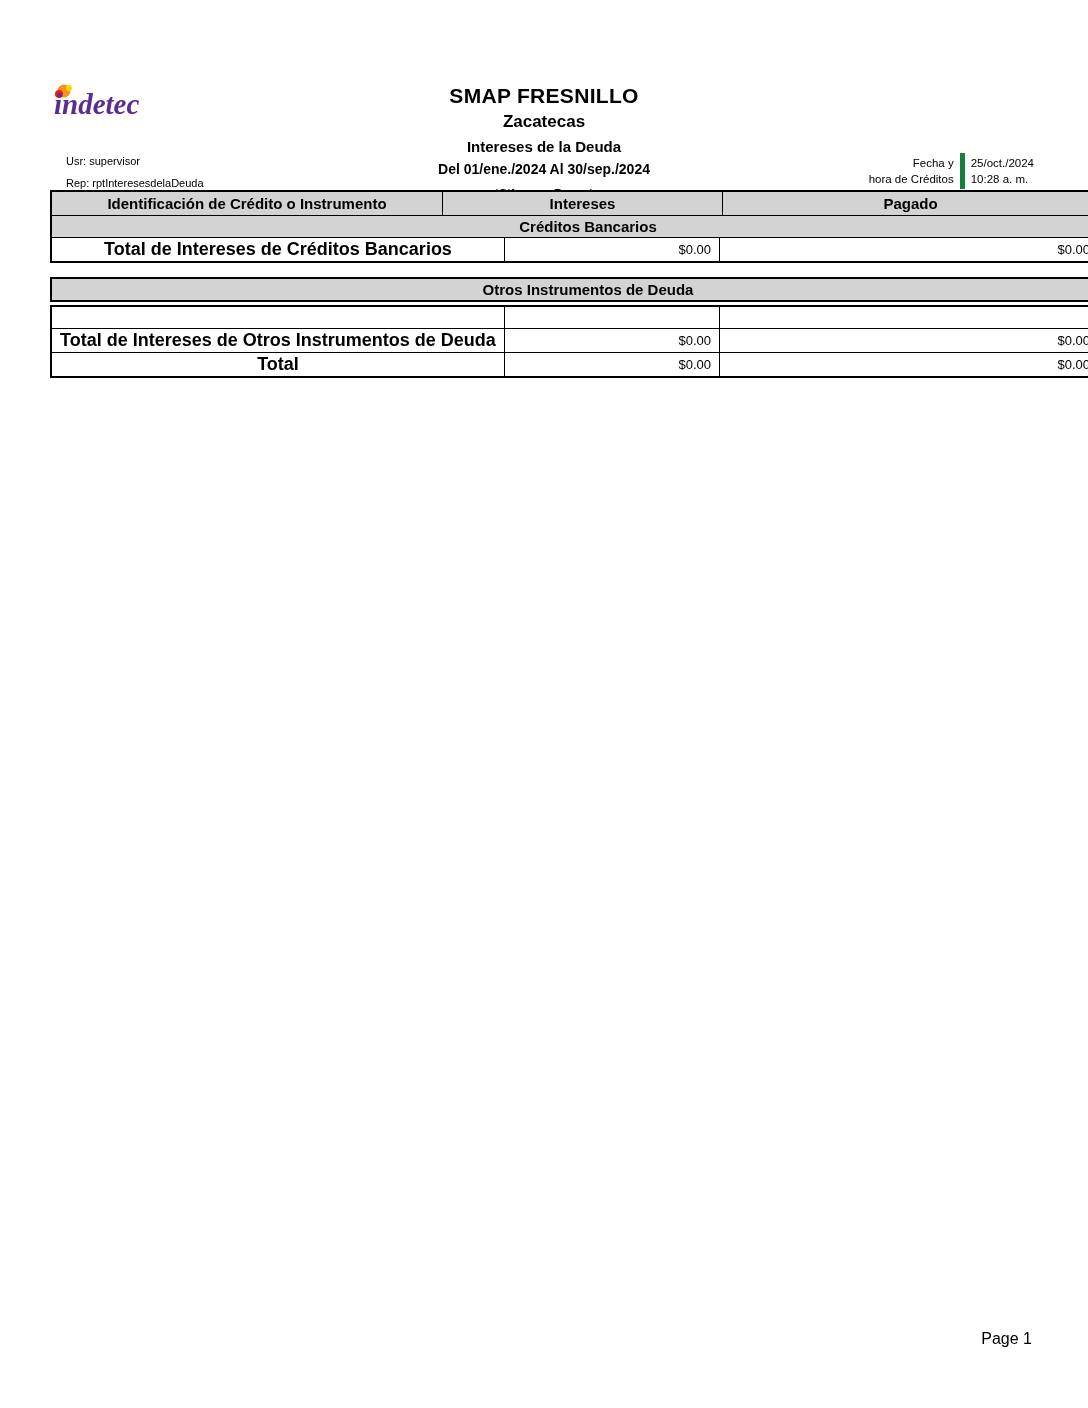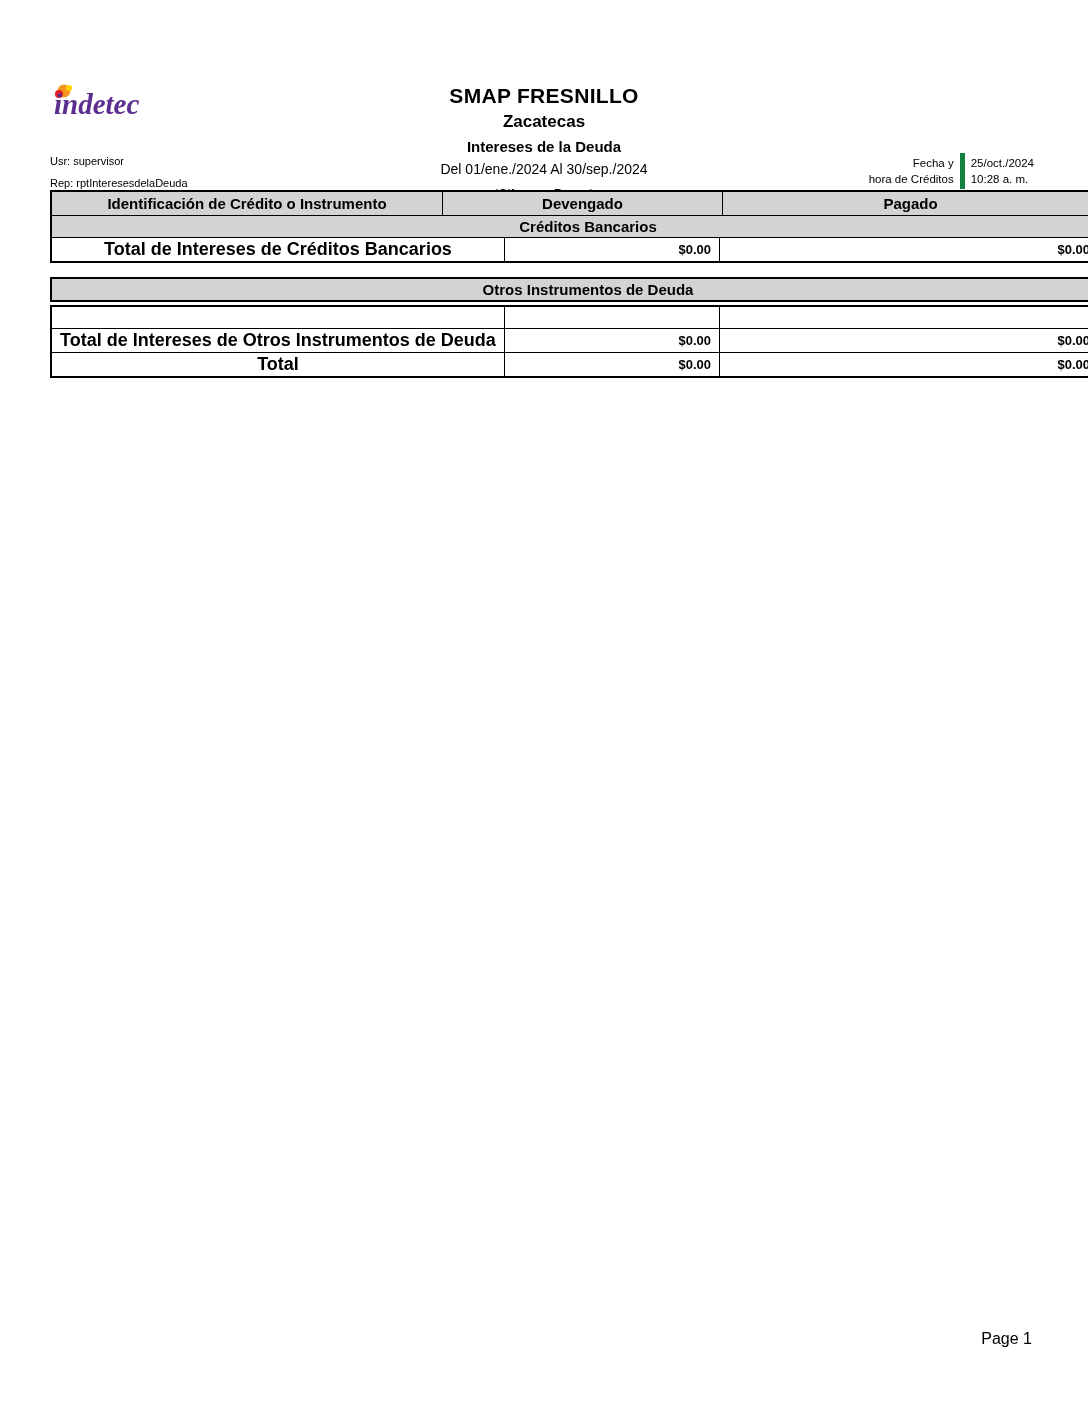--- a/index.html
+++ b/index.html
@@ -7,42 +7,42 @@
         font-family:"Liberation Sans",sans-serif;color:#000;overflow:hidden;}
 
   
   .logo{position:absolute;left:48px;top:80px;width:140px;height:44px;}
 
   
   .center-head{position:absolute;left:150px;right:150px;top:84px;text-align:center;}
   .t1{font-size:21px;font-weight:bold;letter-spacing:.3px;}
   .t2{font-size:17px;font-weight:bold;margin-top:4px;}
   .t3{font-size:15px;font-weight:bold;margin-top:6px;}
-  .t4{font-size:14px;font-weight:normal;margin-top:6px;}
+  .t4{font-size:14px;font-weight:bold;margin-top:6px;}
   .t5{font-size:13px;margin-top:9px;}
 
   
-  .userinfo{position:absolute;left:50px;top:150px;font-size:11px;line-height:22px;}
+  .userinfo{position:absolute;left:66px;top:150px;font-size:11px;line-height:22px;}
 
   
   .printinfo{position:absolute;top:153px;right:54px;display:flex;align-items:center;font-size:11.5px;}
   .pi-labels{text-align:right;padding:2px 6px 2px 0;line-height:16px;}
   .pi-values{border-left:5px solid #15803d;padding:2px 0 2px 6px;line-height:16px;}
 
   
   .tblock{position:absolute;left:50px;width:1050px;border:2px solid #000;box-sizing:border-box;background:#fff;}
   .trow{display:flex;}
   .trow + .trow{border-top:1px solid #000;}
   .tcell{box-sizing:border-box;display:flex;align-items:center;justify-content:center;min-height:21px;padding:1px 2px;}
   .tcell + .tcell{border-left:1px solid #000;}
   .gray{background:#d3d3d3;}
   .th{font-weight:bold;font-size:15px;min-height:23px;}
   .bar{font-weight:bold;font-size:15px;width:100%;min-height:21px;justify-content:center;padding-left:28px;}
   .lbl{font-weight:bold;font-size:18px;}
-  .amt{font-weight:bold;font-size:13px;justify-content:flex-end;padding-right:8px;}
+  .amt{font-weight:normal;font-size:13px;justify-content:flex-end;padding-right:8px;}
   .c1h{width:390px;} .c2h{width:280px;} .c3h{flex:1;}
   .c1{width:452px;}  .c2{width:215px;}  .c3{flex:1;}
   #blockA{top:190px;}
   #blockB{top:277px;}
   #blockC{top:305px;}
 
   .pagenum{position:absolute;top:1330px;right:56px;font-size:16px;}
 </style>
 </head>
 <body>
@@ -78,21 +78,21 @@
     </div>
     <div class="pi-values">
       <div>25/oct./2024</div>
       <div>10:28 a. m.</div>
     </div>
   </div>
 
   <div class="tblock" id="blockA">
     <div class="trow">
       <div class="tcell c1h th gray">Identificación de Crédito o Instrumento</div>
-      <div class="tcell c2h th gray">Devengado</div>
+      <div class="tcell c2h th gray">Intereses</div>
       <div class="tcell c3h th gray">Pagado</div>
     </div>
     <div class="trow">
       <div class="tcell bar gray">Créditos Bancarios</div>
     </div>
     <div class="trow">
       <div class="tcell c1 lbl">Total de Intereses de Créditos Bancarios</div>
       <div class="tcell c2 amt">$0.00</div>
       <div class="tcell c3 amt">$0.00</div>
     </div>

